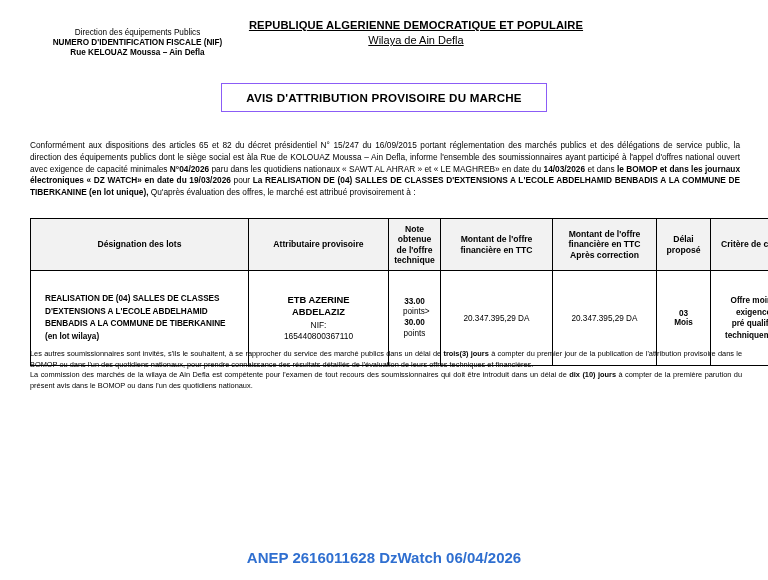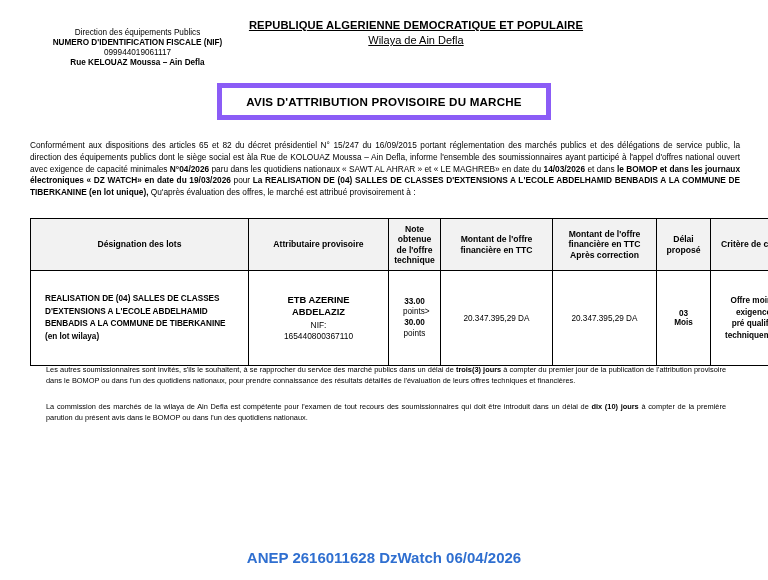--- a/index.html
+++ b/index.html
@@ -57,21 +57,21 @@
   
   .avis-wrap {
     position: absolute;
     left: 0;
     top: 83px;
     width: 768px;
     display: flex;
     justify-content: center;
   }
   .avis-box {
-    border: 5px solid #8b5cf6;
+    border: 1px solid #8b5cf6;
     padding: 7px 24px;
     font-size: 11.6px;
     font-weight: bold;
     letter-spacing: 0.2px;
   }
 
   
   .intro {
     position: absolute;
     left: 30px;
@@ -141,21 +141,21 @@
   
   .notes {
     position: absolute;
     left: 30px;
     top: 349px;
     width: 712px;
     font-size: 7.4px;
     line-height: 1.45;
     text-align: justify;
   }
-  .notes p { margin: 16px; }
+  .notes p { margin: 0; }
   .notes b { font-weight: bold; }
 
   
   .anep {
     position: absolute;
     left: 0;
     top: 549px;
     width: 768px;
     text-align: center;
     color: #2f6fd0;
@@ -163,21 +163,20 @@
     font-weight: bold;
   }
 </style>
 </head>
 <body>
 
 <div class="header-zone">
   <div class="org-block">
     <div class="org-line1">Direction des équipements Publics</div>
     <div class="org-line2">NUMERO D'IDENTIFICATION FISCALE (NIF)</div>
-    <div class="org-line3">099944019061117</div>
     <div class="org-line5">Rue KELOUAZ Moussa – Ain Defla</div>
   </div>
   <div class="nat-block">
     <div class="nat-title">REPUBLIQUE ALGERIENNE DEMOCRATIQUE ET POPULAIRE</div>
     <div class="nat-sub">Wilaya de Ain Defla</div>
   </div>
 </div>
 
 <div class="avis-wrap">
   <div class="avis-box">AVIS D'ATTRIBUTION PROVISOIRE DU MARCHE</div>

